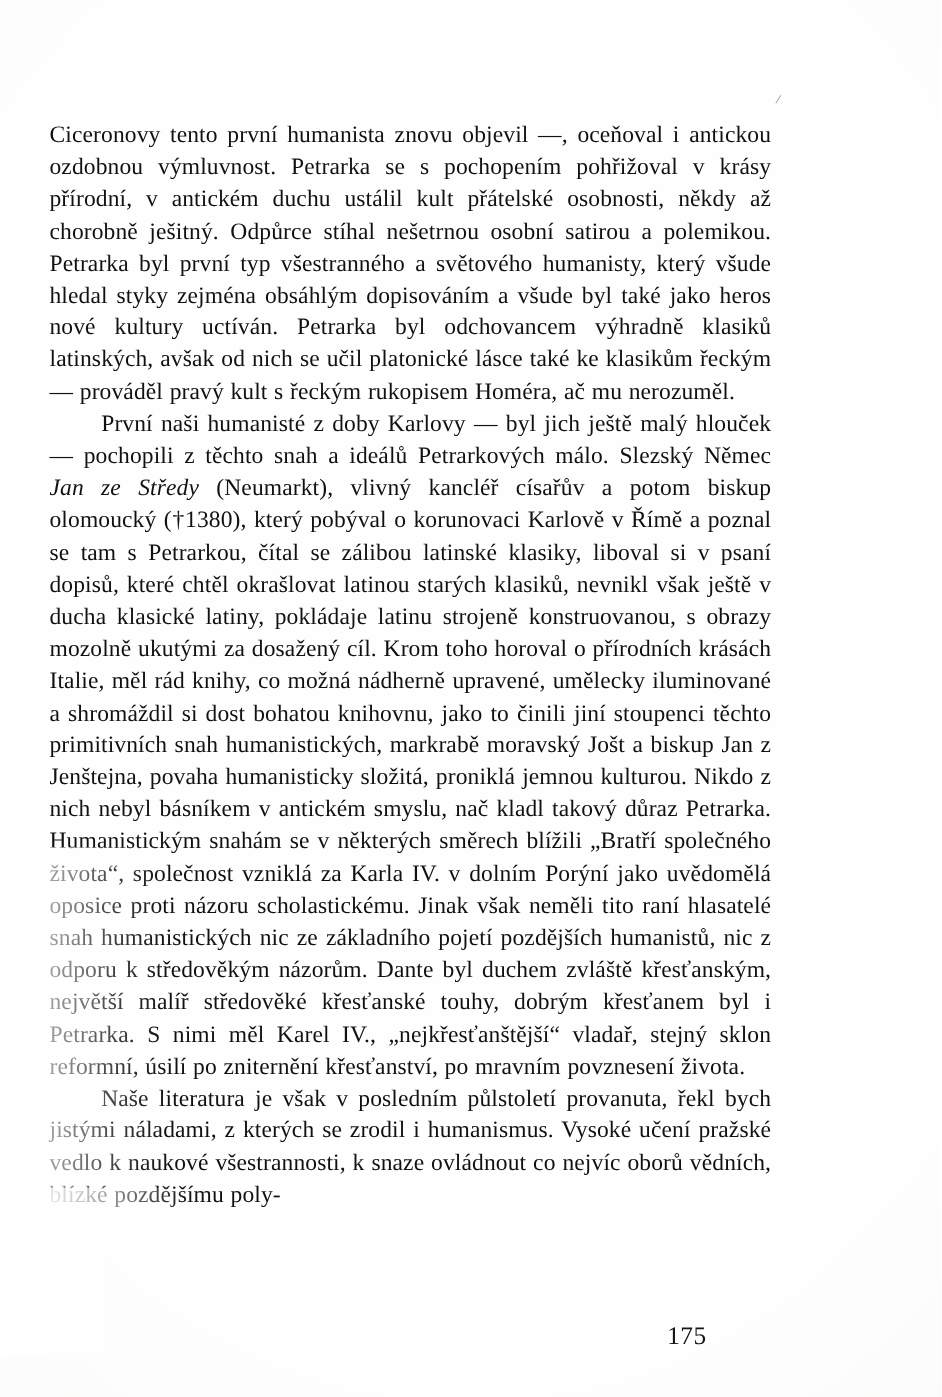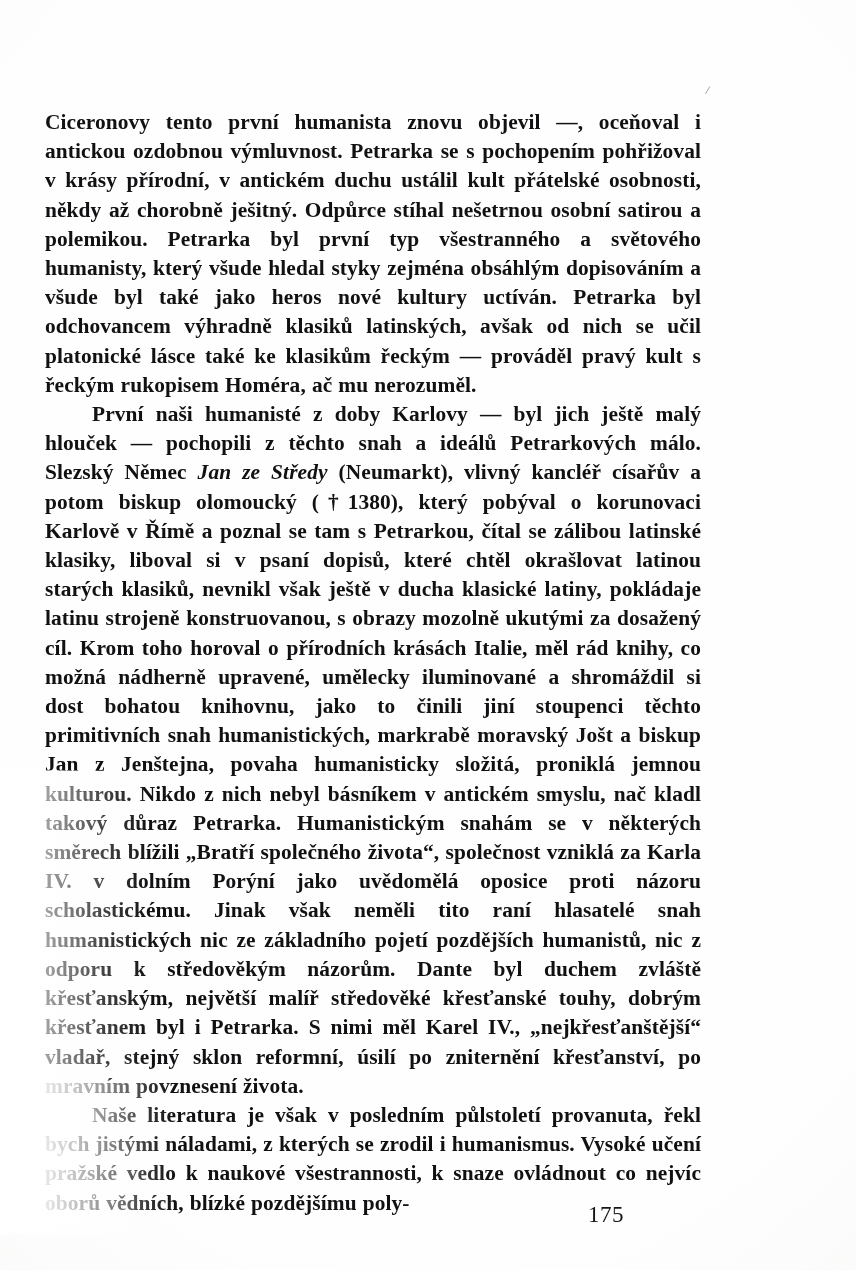--- a/index.html
+++ b/index.html
@@ -26,21 +26,20 @@
     background:
       radial-gradient(ellipse 120% 100% at 50% 45%, rgba(255,255,255,0) 55%, rgba(244,244,242,0.85) 100%);
     pointer-events: none;
   }
 
   #textblock {
     position: absolute;
     left: 45px;
     top: 108px;
     width: 656px;
-    font-weight: bold;
   }
 
   p.para {
     margin: 0;
     text-align: justify;
     text-align-last: left;
     font-size: 21.4px;
     line-height: 29.2px;
     color: #111012;
     letter-spacing: 0.1px;
@@ -89,22 +88,22 @@
     width: 9px;
     height: 9px;
     pointer-events: none;
   }
 
   #folio {
     position: absolute;
     left: 0;
     top: 1202px;
     width: 689px;
+    text-align: center;
     padding-right: 0;
-    padding-left: 28px;
   }
   #folio .num {
     display: inline-block;
     margin-left: 560px;
     font-size: 23px;
     color: #161518;
     letter-spacing: 0.5px;
   }
 </style>
 </head>

